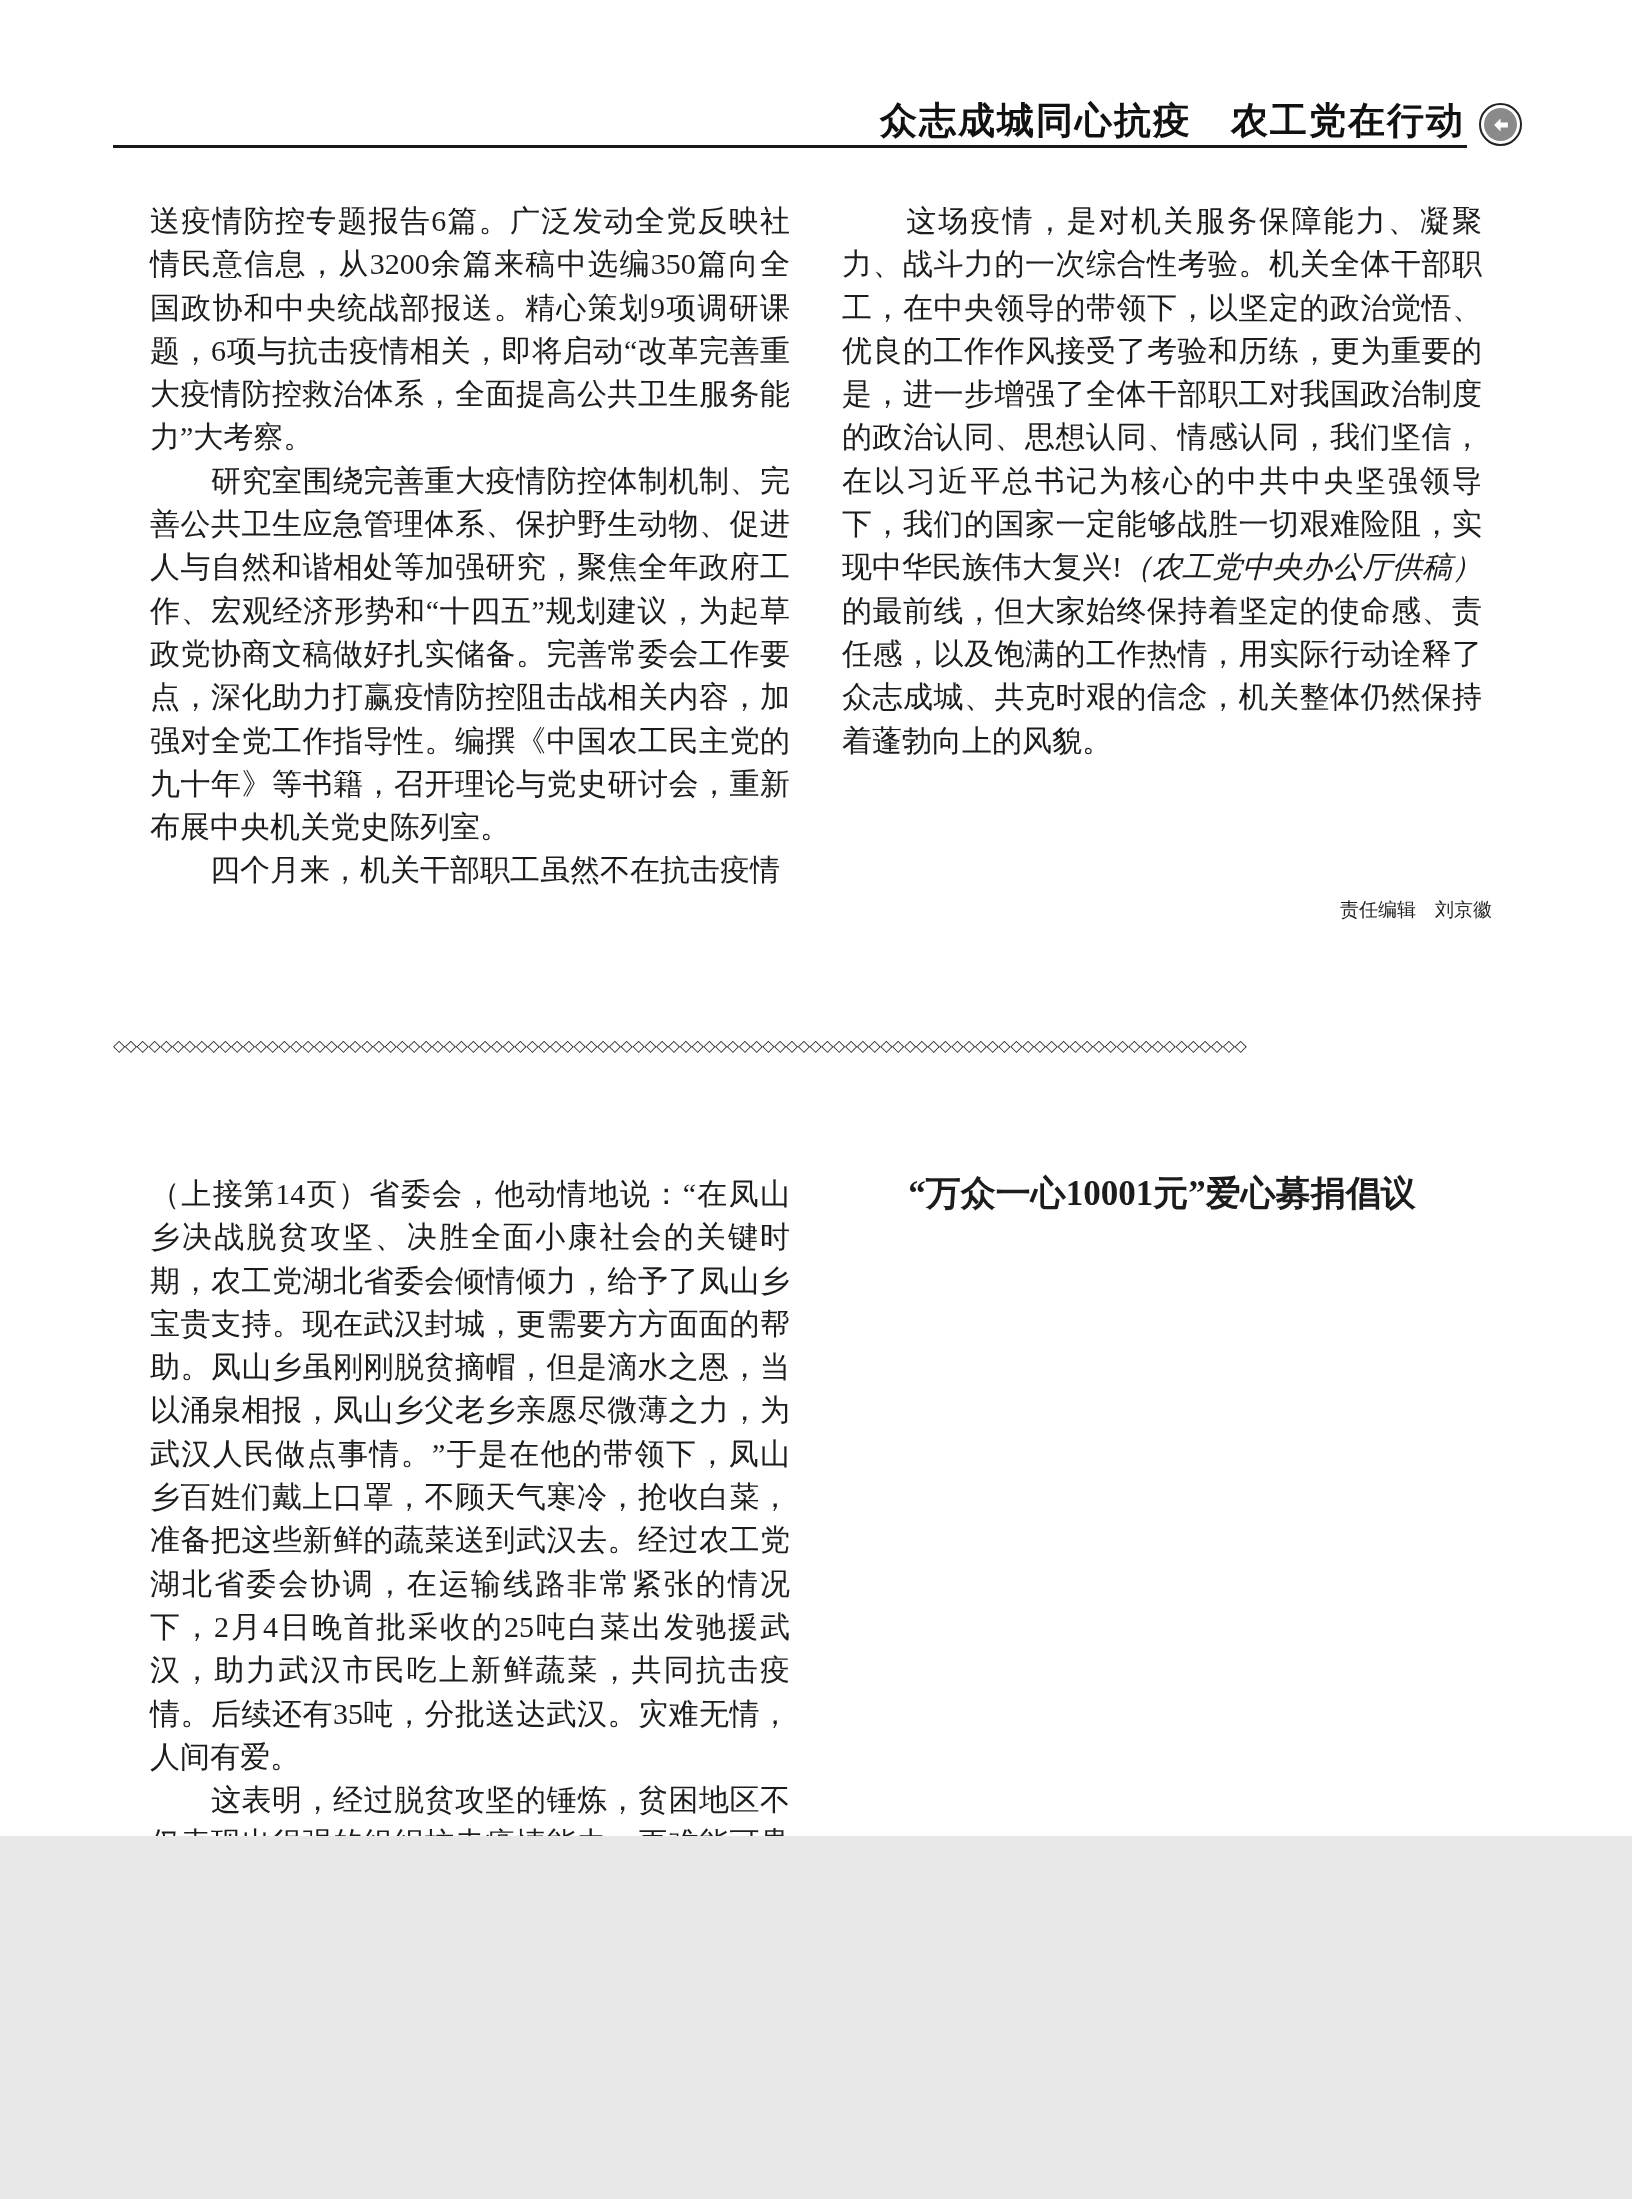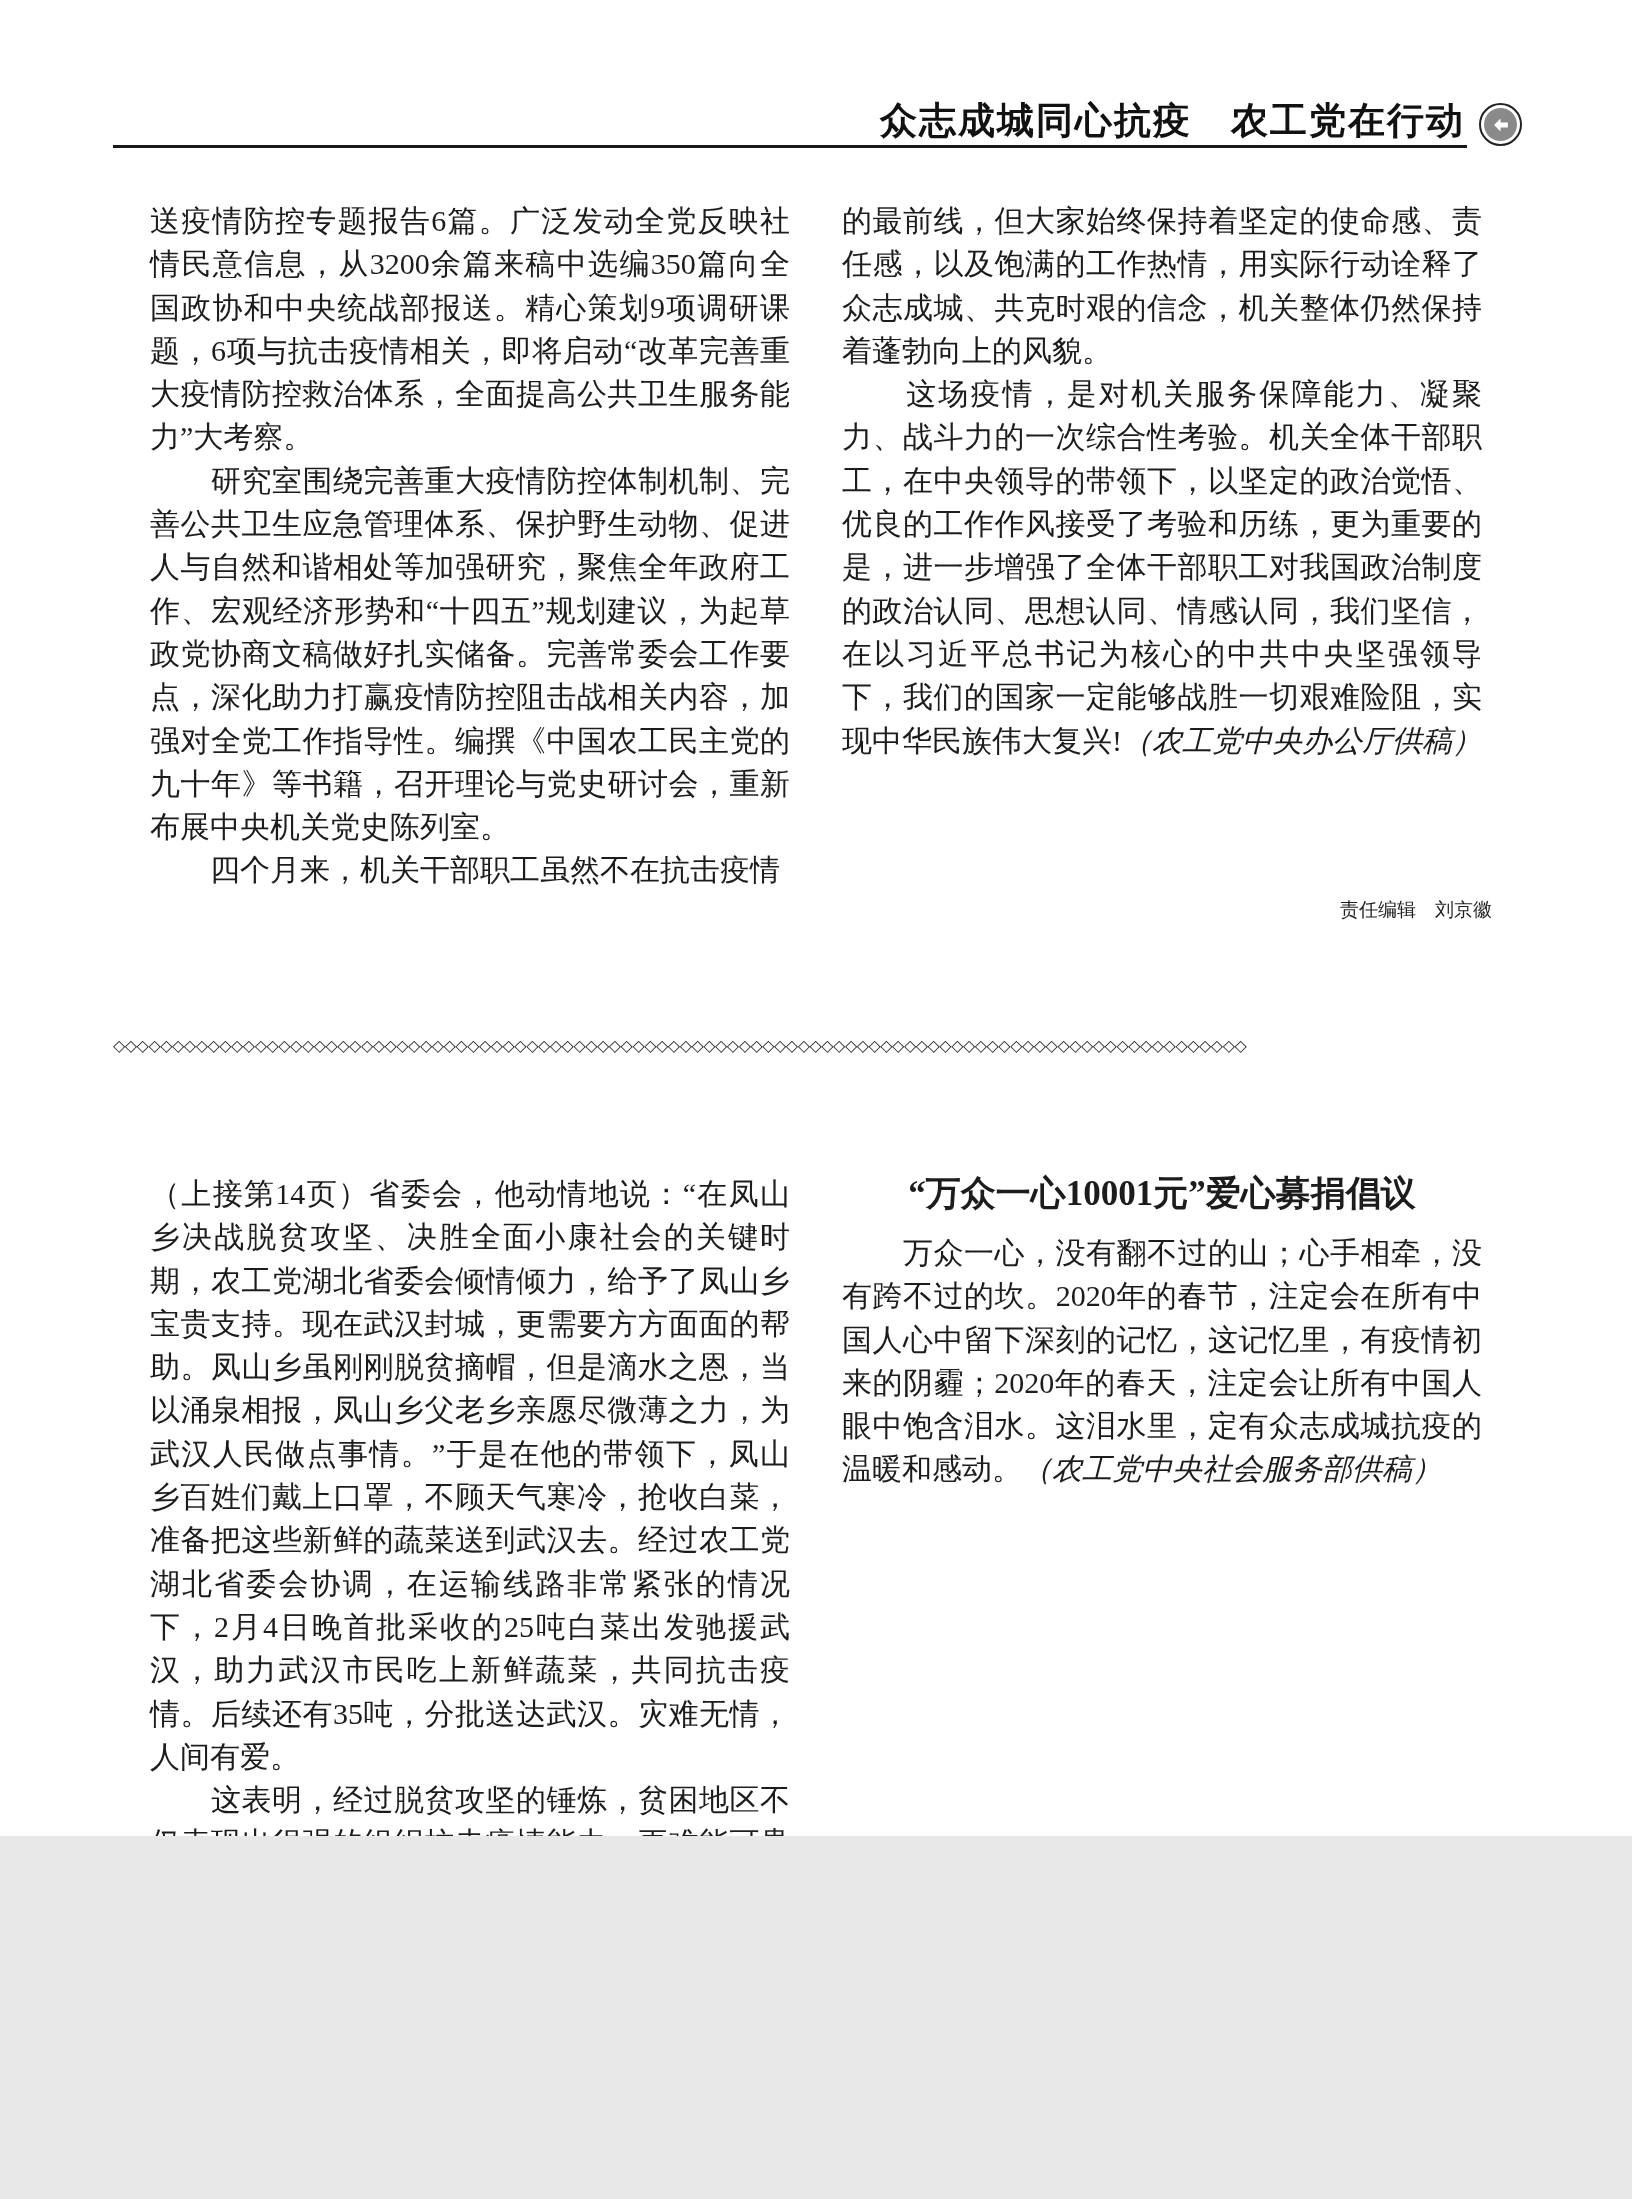--- a/index.html
+++ b/index.html
@@ -111,37 +111,36 @@
     </div>
   </div>
 
   <div class="columns art1">
     <div class="col">
         <p class="body-p">送疫情防控专题报告6篇。广泛发动全党反映社情民意信息，从3200余篇来稿中选编350篇向全国政协和中央统战部报送。精心策划9项调研课题，6项与抗击疫情相关，即将启动“改革完善重大疫情防控救治体系，全面提高公共卫生服务能力”大考察。</p>
         <p class="body-p">　　研究室围绕完善重大疫情防控体制机制、完善公共卫生应急管理体系、保护野生动物、促进人与自然和谐相处等加强研究，聚焦全年政府工作、宏观经济形势和“十四五”规划建议，为起草政党协商文稿做好扎实储备。完善常委会工作要点，深化助力打赢疫情防控阻击战相关内容，加强对全党工作指导性。编撰《中国农工民主党的九十年》等书籍，召开理论与党史研讨会，重新布展中央机关党史陈列室。</p>
         <p class="body-p">　　四个月来，机关干部职工虽然不在抗击疫情</p>
       </div>
     <div class="col">
+        <p class="body-p"><span>　　这场疫情，是对机关服务保障能力、凝聚力、战斗力的一次综合性考验。机关全体干部职工，在中央领导的带领下，以坚定的政治觉悟、优良的工作作风接受了考验和历练，更为重要的是，进一步增强了全体干部职工对我国政治制度的政治认同、思想认同、情感认同，我们坚信，在以习近平总书记为核心的中共中央坚强领导下，我们的国家一定能够战胜一切艰难险阻，实现中华民族伟大复兴!</span><span class="kai">（农工党中央办公厅供稿）</span></p>
         <p class="body-p">的最前线，但大家始终保持着坚定的使命感、责任感，以及饱满的工作热情，用实际行动诠释了众志成城、共克时艰的信念，机关整体仍然保持着蓬勃向上的风貌。</p>
-        <p class="body-p"><span>　　这场疫情，是对机关服务保障能力、凝聚力、战斗力的一次综合性考验。机关全体干部职工，在中央领导的带领下，以坚定的政治觉悟、优良的工作作风接受了考验和历练，更为重要的是，进一步增强了全体干部职工对我国政治制度的政治认同、思想认同、情感认同，我们坚信，在以习近平总书记为核心的中共中央坚强领导下，我们的国家一定能够战胜一切艰难险阻，实现中华民族伟大复兴!</span><span class="kai">（农工党中央办公厅供稿）</span></p>
       </div>
   </div>
   <div class="editor editor-1">责任编辑　刘京徽</div>
 
   <div class="divider">◇◇◇◇◇◇◇◇◇◇◇◇◇◇◇◇◇◇◇◇◇◇◇◇◇◇◇◇◇◇◇◇◇◇◇◇◇◇◇◇◇◇◇◇◇◇◇◇◇◇◇◇◇◇◇◇◇◇◇◇◇◇◇◇◇◇◇◇◇◇◇◇◇◇◇◇◇◇◇◇◇◇◇◇◇◇◇◇◇◇◇◇◇◇◇◇</div>
 
   <div class="columns art2">
     <div class="col">
         <p class="body-p">（上接第14页）省委会，他动情地说：“在凤山乡决战脱贫攻坚、决胜全面小康社会的关键时期，农工党湖北省委会倾情倾力，给予了凤山乡宝贵支持。现在武汉封城，更需要方方面面的帮助。凤山乡虽刚刚脱贫摘帽，但是滴水之恩，当以涌泉相报，凤山乡父老乡亲愿尽微薄之力，为武汉人民做点事情。”于是在他的带领下，凤山乡百姓们戴上口罩，不顾天气寒冷，抢收白菜，准备把这些新鲜的蔬菜送到武汉去。经过农工党湖北省委会协调，在运输线路非常紧张的情况下，2月4日晚首批采收的25吨白菜出发驰援武汉，助力武汉市民吃上新鲜蔬菜，共同抗击疫情。后续还有35吨，分批送达武汉。灾难无情，人间有爱。</p>
         <p class="body-p">　　这表明，经过脱贫攻坚的锤炼，贫困地区不仅表现出很强的组织抗击疫情能力，更难能可贵的是，他们还表现出了守望相助感恩反哺的大爱情怀。这说明，扶贫攻坚是真正落实到了贫困地区老百姓的心里，贫困群众真正地自强自立起来。</p>
       </div>
     <div class="col">
       <h2 class="a2-title">“万众一心10001元”爱心募捐倡议</h2>
       <div>
-          <p class="body-p"><span>　　万众一心，没有翻不过的山；心手相牵，没有跨不过的坎。2020年的春节，注定会在所有中国人心中留下深刻的记忆，这记忆里，有疫情初来的阴霾；2020年的春天，注定会让所有中国人眼中饱含泪水。这泪水里，定有众志成城抗疫的温暖和感动。</span><span class="kai">（农工党中央社会服务部供稿）</span></p>
         </div>
     </div>
   </div>
   <div class="editor editor-2">责任编辑　刘京徽</div>
 
   <div class="footer-text">
     <span class="footer-issue">2020.08</span><span class="footer-journal">前进论坛</span>
   </div>
   <div class="page-badge">17</div>
   <div class="footer-rule"></div>

